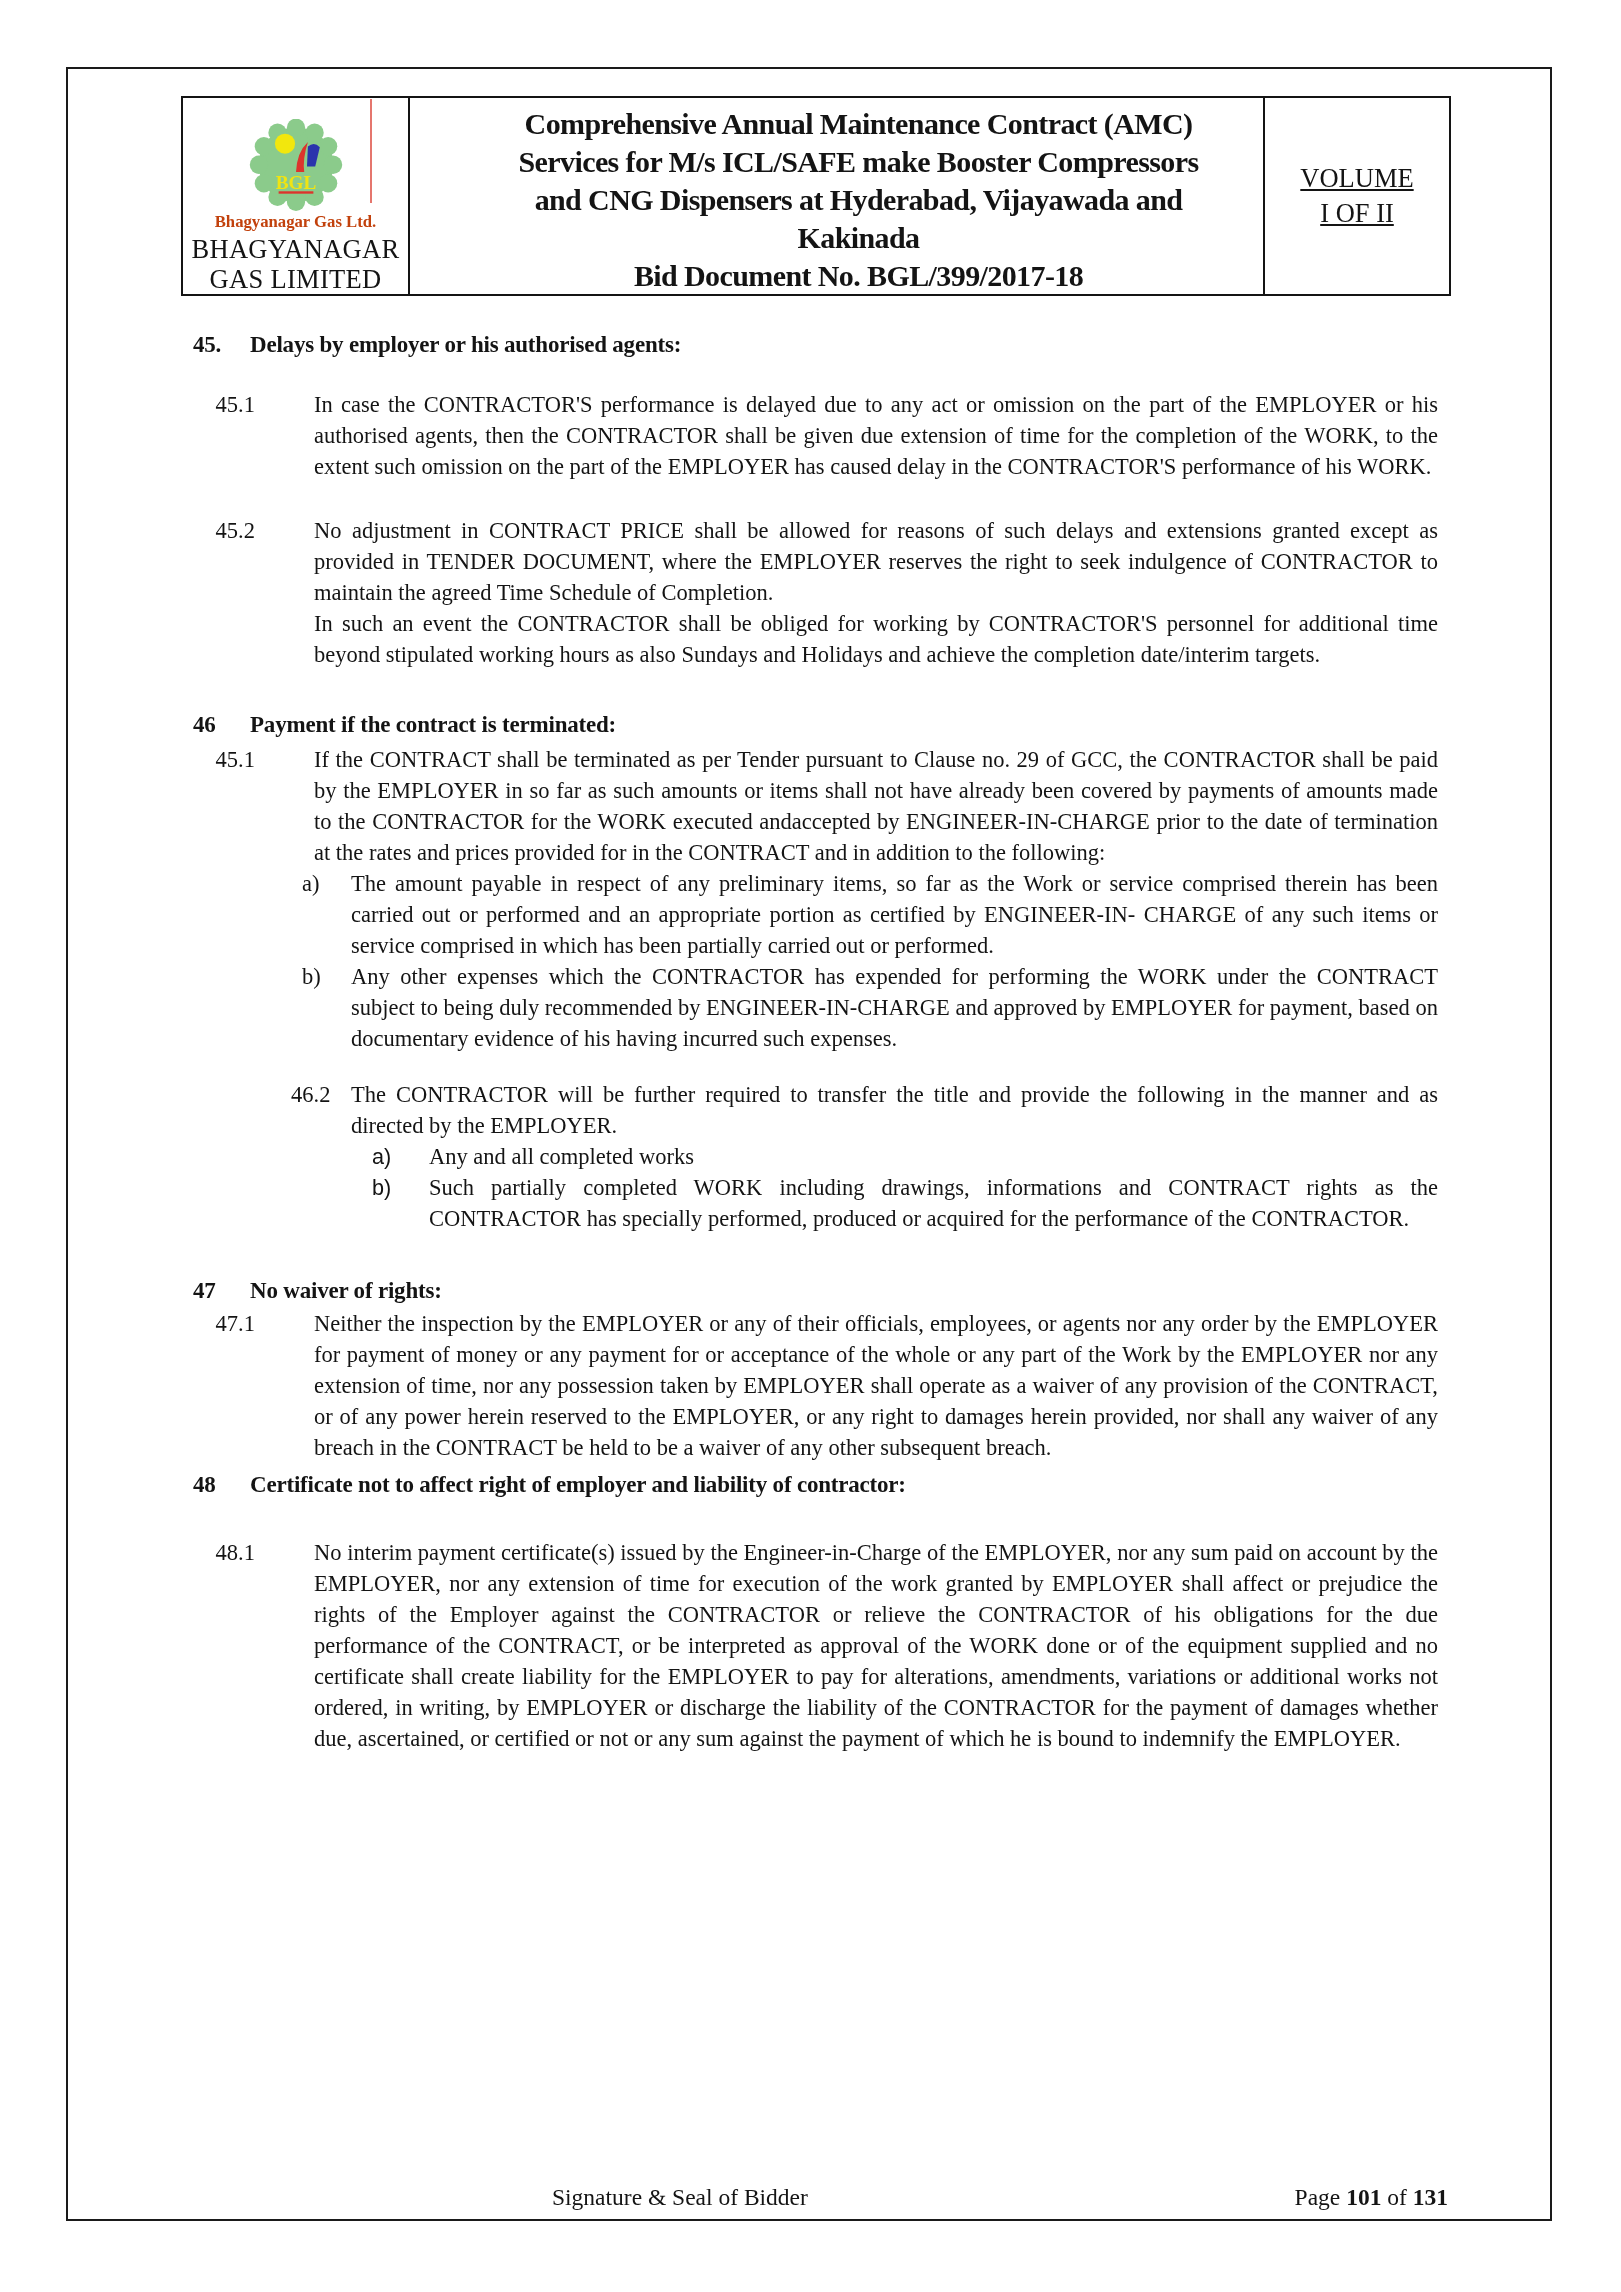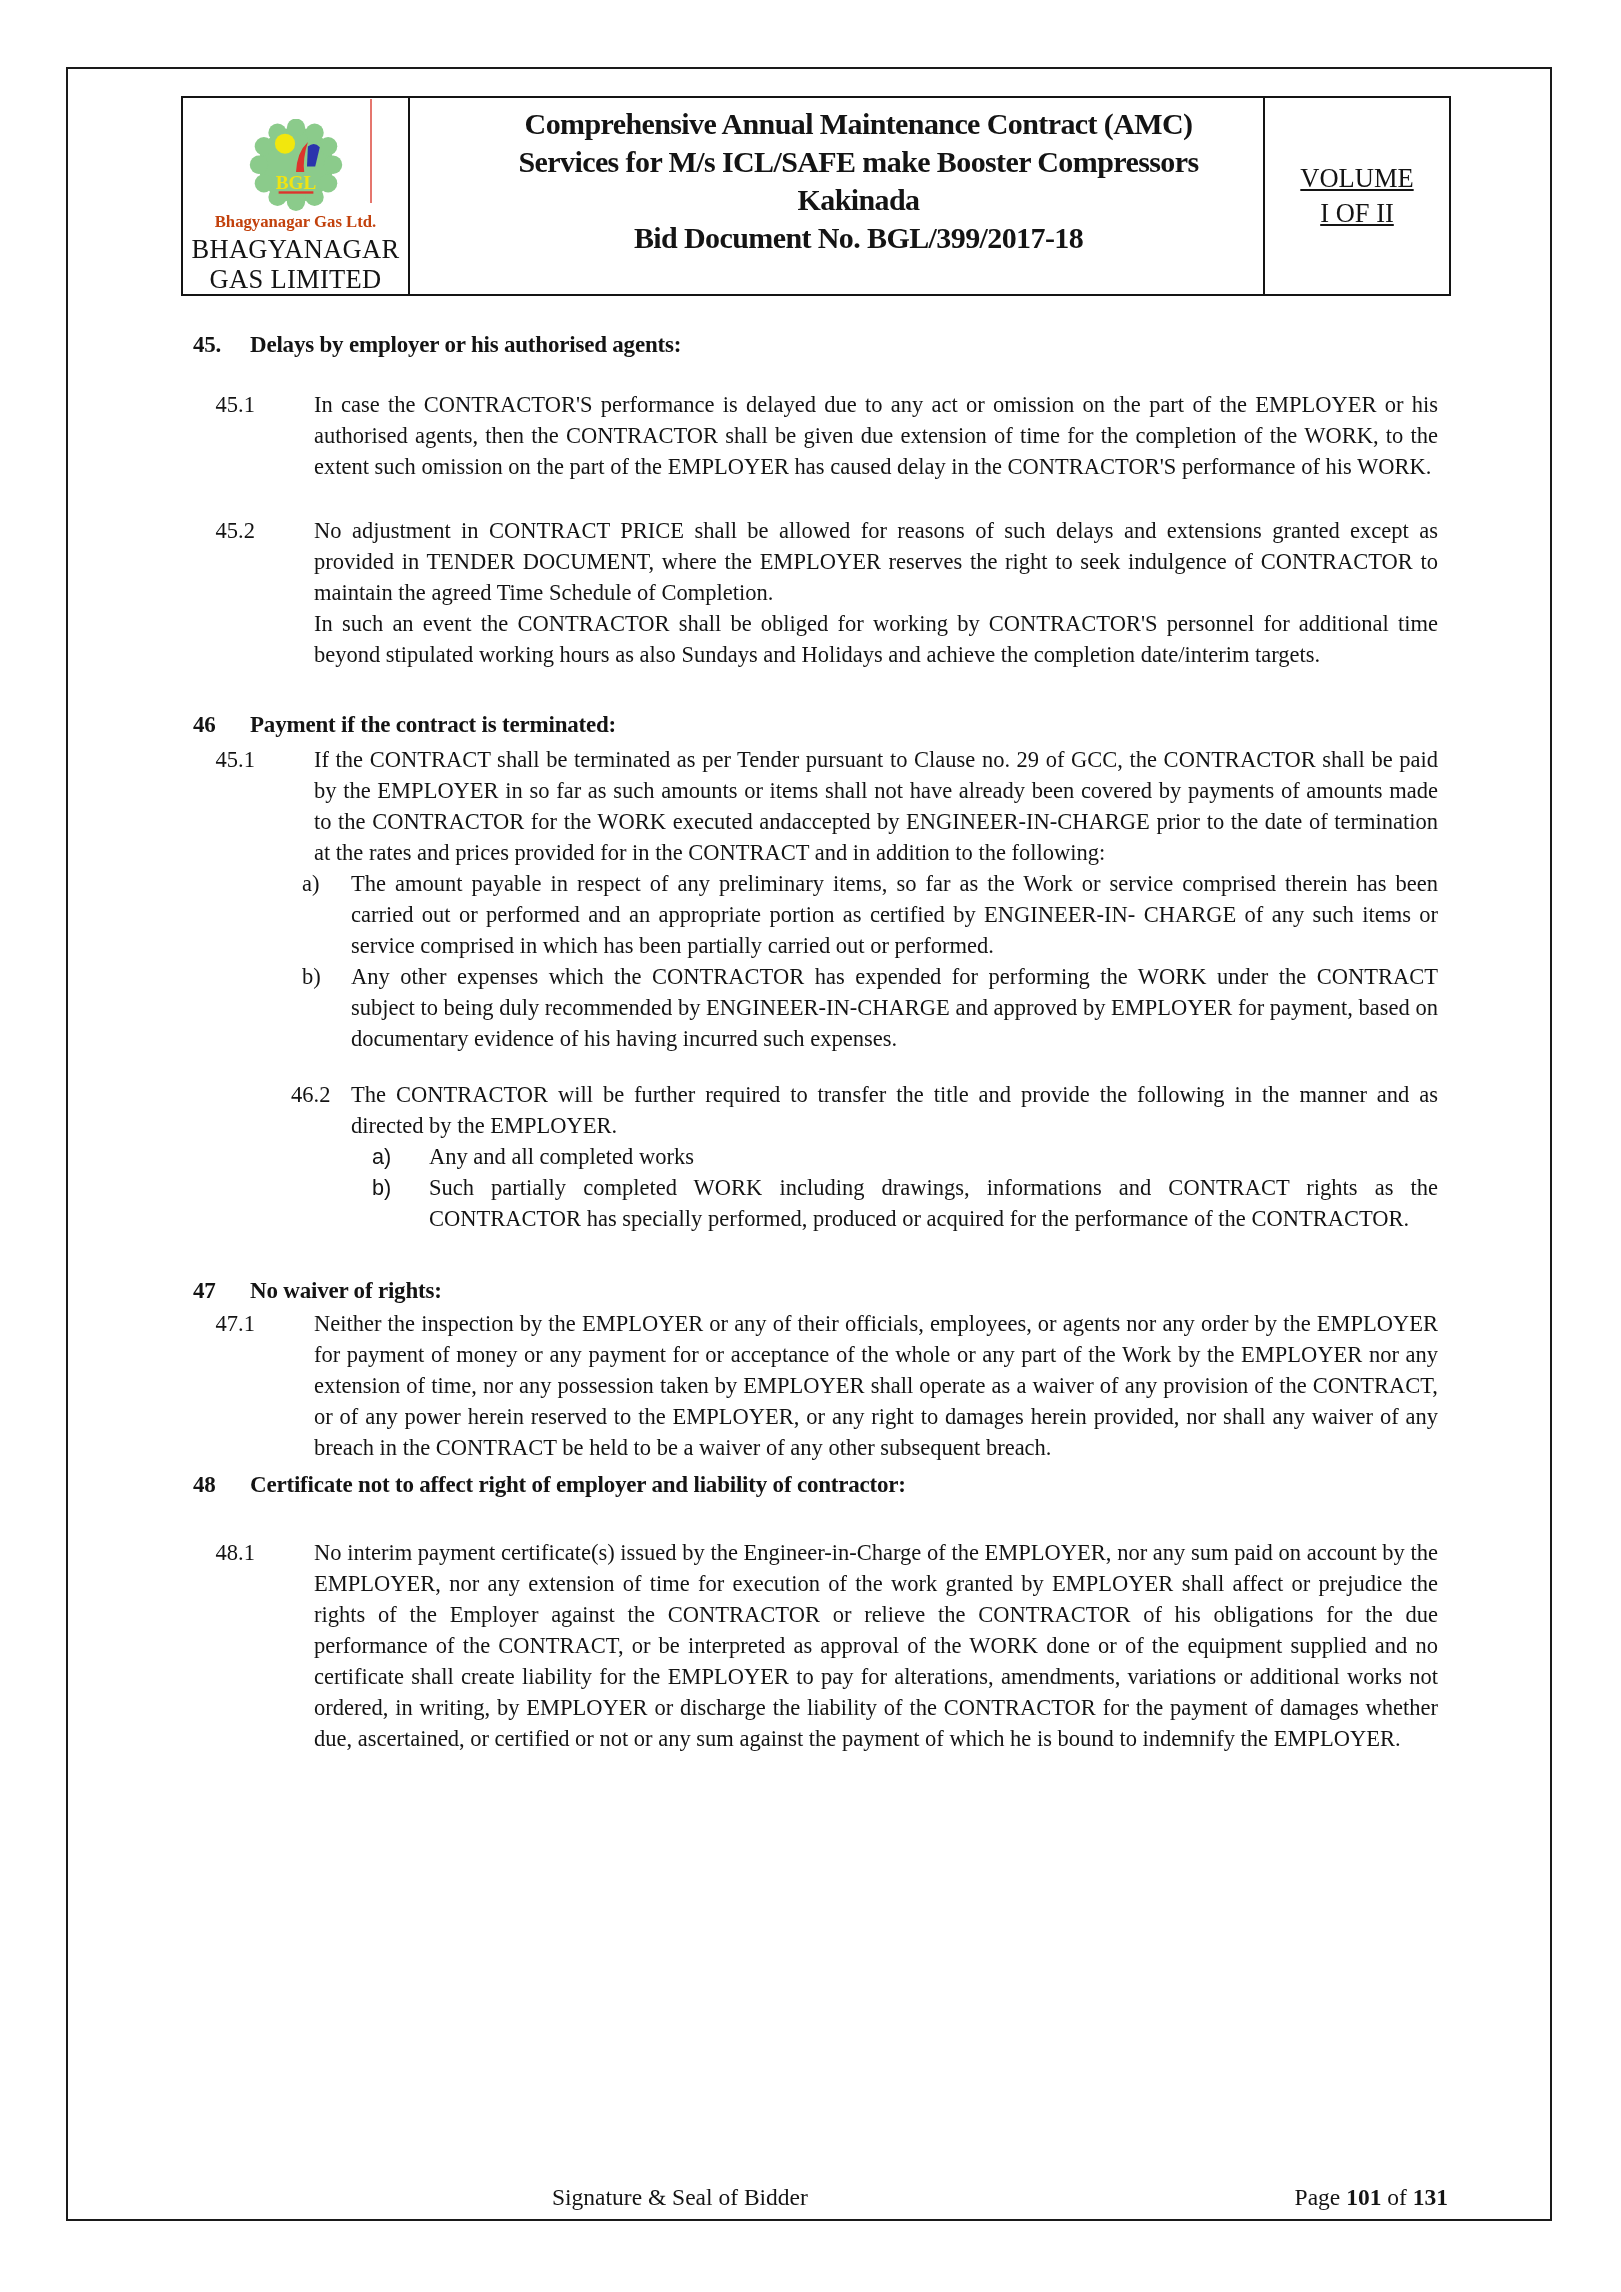--- a/index.html
+++ b/index.html
@@ -83,20 +83,21 @@
     </svg>
     <div class="brand-line">Bhagyanagar Gas Ltd.</div>
     <div class="company-name">
       <div>BHAGYANAGAR</div>
       <div>GAS LIMITED</div>
     </div>
   </div>
   <div class="cell-title">
     <div class="title-line">Comprehensive Annual Maintenance Contract (AMC)</div>
     <div class="title-line">Services for M/s ICL/SAFE make Booster Compressors</div>
+    <div class="title-line">and CNG Dispensers at Hyderabad, Vijayawada and</div>
     <div class="title-line">Kakinada</div>
     <div class="title-line">Bid Document No. BGL/399/2017-18</div>
   </div>
   <div class="cell-volume">
     <div>VOLUME</div>
     <div>I OF II</div>
   </div>
 </div>
 <div class="red-artifact"></div>
 

